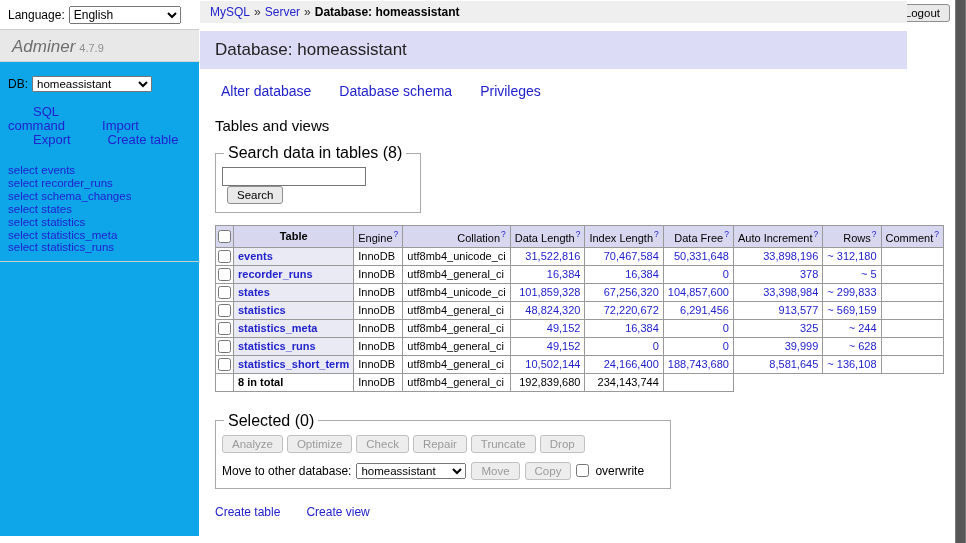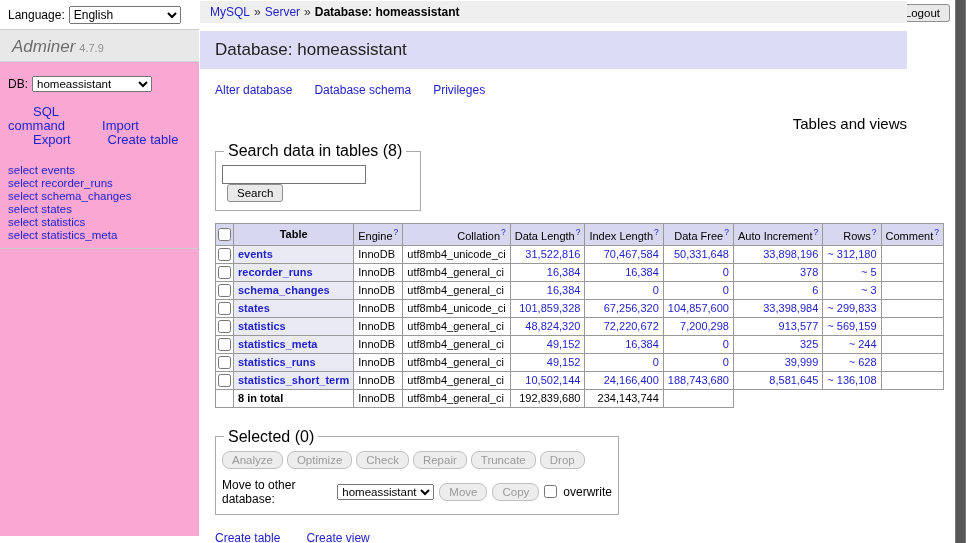--- a/index.html
+++ b/index.html
@@ -13,21 +13,21 @@
     overflow:hidden;
   }
   a { color:var(--link,#2222cc); text-decoration:none; cursor:pointer; }
 
   
   .lang-row { position:absolute; top:6px; left:8px; font-size:12px; }
   .lang-row select { width:112px; font-size:12px; margin-left:4px; }
   .logout-btn { position:absolute; top:4px; right:16px; }
 
   
-  .sidebar { position:absolute; left:0; top:29px; width:199px; bottom:7px; background:#f9a8d4; }
+  .sidebar { position:absolute; left:0; top:29px; width:199px; bottom:7px; background:#0ea5e9; }
   .logo-block {
     background:var(--logo-bg,#e8e8e8);
     border-top:1px solid #ccc; border-bottom:1px solid #d5d5d5;
     height:33px; line-height:33px; padding-left:12px;
   }
   .logo-name { font-style:italic; font-size:17px; color:#6e6e6e; }
   .logo-version { font-size:11px; color:#909090; margin-left:4px; }
   .db-row { margin:14px 0 0 8px; }
   .db-row select { width:120px; font-size:11.5px; margin-left:4px; }
   .sidebar-actions { margin:13px 0 0 8px; }
@@ -46,56 +46,56 @@
   }
   .bc-sep { color:#333; margin:0 4px; }
   .bc-current { font-weight:bold; color:#000; }
   .page-title {
     margin-top:8px; height:38px; line-height:38px;
     background:var(--title-bar-bg,#dcdcf6);
     padding-left:15px; font-size:17px; font-weight:normal; color:#222;
   }
   .content { padding-left:15px; }
   .db-actions { margin-top:14px; }
-  .db-actions a { margin-right:22px; font-size:12px; }
-  h3 { font-size:15px; font-weight:normal; color:#000;text-align:right; }
+  .db-actions a { margin-right:22px; font-size:14px;margin-left:6px; }
+  h3 { font-size:15px; font-weight:normal; color:#000; }
   .h-tables { margin-top:18px; }
 
   fieldset { border:1px solid #aaa; padding:5px 6px 8px; }
   legend { padding:0 4px; margin-left:2px; font-size:16px; color:#000; }
   .search-fieldset { width:206px; margin-top:10px; }
   .search-input {
     width:144px; height:19px; border:1px solid #767676;
     padding:1px 3px; font:11.5px "Liberation Sans",sans-serif; vertical-align:middle;
   }
   button {
     font:11.5px "Liberation Sans",sans-serif;
     padding:2px 9px; background:#e9e9e9;
     border:1px solid #8f8f8f; border-radius:3px; color:#000; cursor:pointer;
     vertical-align:middle;
   }
-  button:disabled { color:#9a9a9a; border-color:#c0c0c0; background:#ededed; cursor:default;border-radius:8px; }
+  button:disabled { color:#9a9a9a; border-color:#c0c0c0; background:#ededed; cursor:default; }
   .search-btn { margin-left:5px; }
 
   
   table { border-collapse:collapse; margin-top:12px; table-layout:fixed; font-size:11px; }
   th,td { border:1px solid #999; padding:2px 4px; line-height:13px; white-space:nowrap; overflow:hidden; }
   thead th, thead td { background:var(--table-header-bg,#d7d7f0); font-weight:normal; text-align:right; }
   thead th.name-col { font-weight:bold; text-align:center; }
   tbody th { background:var(--row-header-bg,#eaeaf4); text-align:left; font-weight:normal; }
   tbody th a { font-weight:bold;margin-top:24px; }
   td.num { text-align:right; }
   td.plain { color:#000; }
   .check-cell { text-align:center; padding:0 2px; }
   .check-cell input { vertical-align:middle; }
   tr.total-row th { background:#fff; font-weight:bold; }
   sup.help { font-size:8.5px; color:var(--link,#2222cc); margin-left:1px; }
 
   
-  .selected-fieldset { width:404px; margin-top:20px; }
+  .selected-fieldset { width:456px; margin-top:20px; }
   .btn-row button { margin-right:4px; }
   .move-row { margin-top:9px; display:flex; align-items:center; gap:5px; font-size:12px; }
   .move-row select { width:110px; font-size:11.5px; }
   .move-row label { margin-left:1px;text-align:center; }
 
   .links-row { margin-top:16px; }
   .links-row a { margin-right:26px; font-size:12px; }
 
   
   .scrollbar { position:absolute; right:0; top:0; width:11px; height:543px; background:#7a7a7a; }
@@ -121,20 +121,21 @@
       <div class="action-row"><a href="#">SQL command</a><a href="#">Import</a></div>
       <div class="action-row"><a href="#">Export</a><a href="#">Create table</a></div>
     </div>
   <div class="table-links">
       <a href="#">select events</a>
       <a href="#">select recorder_runs</a>
       <a href="#">select schema_changes</a>
       <a href="#">select states</a>
       <a href="#">select statistics</a>
       <a href="#">select statistics_meta</a>
+      <a href="#">select statistics_runs</a>
     </div>
   <div class="sidebar-rule"></div>
 </aside>
 
 <main class="main">
   <div class="breadcrumb"><a href="#">MySQL</a><span class="bc-sep">»</span><a href="#">Server</a><span class="bc-sep">»</span><span class="bc-current">Database: homeassistant</span></div>
   <h2 class="page-title">Database: homeassistant</h2>
 
   <div class="content">
     <div class="db-actions"><a href="#">Alter database</a><a href="#">Database schema</a><a href="#">Privileges</a></div>
@@ -194,50 +195,38 @@
             <td class="plain">utf8mb4_general_ci</td>
             <td class="num"><a href="#">16,384</a></td>
             <td class="num"><a href="#">16,384</a></td>
             <td class="num"><a href="#">0</a></td>
             <td class="num"><a href="#">378</a></td>
             <td class="num"><a href="#">~ 5</a></td>
             <td class="plain"></td>
           </tr>
           <tr>
             <td class="check-cell"><input type="checkbox" style=""></td>
-            <th><a href="#">schema_changes</a></th>
-            <td class="plain">InnoDB</td>
-            <td class="plain">utf8mb4_general_ci</td>
-            <td class="num"><a href="#">16,384</a></td>
-            <td class="num"><a href="#">0</a></td>
-            <td class="num"><a href="#">0</a></td>
-            <td class="num"><a href="#">6</a></td>
-            <td class="num"><a href="#">~ 3</a></td>
-            <td class="plain"></td>
-          </tr>
-          <tr>
-            <td class="check-cell"><input type="checkbox" style=""></td>
             <th><a href="#">states</a></th>
             <td class="plain">InnoDB</td>
             <td class="plain">utf8mb4_unicode_ci</td>
             <td class="num"><a href="#">101,859,328</a></td>
             <td class="num"><a href="#">67,256,320</a></td>
             <td class="num"><a href="#">104,857,600</a></td>
             <td class="num"><a href="#">33,398,984</a></td>
             <td class="num"><a href="#">~ 299,833</a></td>
             <td class="plain"></td>
           </tr>
           <tr>
             <td class="check-cell"><input type="checkbox" style=""></td>
             <th><a href="#">statistics</a></th>
             <td class="plain">InnoDB</td>
             <td class="plain">utf8mb4_general_ci</td>
             <td class="num"><a href="#">48,824,320</a></td>
             <td class="num"><a href="#">72,220,672</a></td>
-            <td class="num"><a href="#">7,200,298</a></td>
+            <td class="num"><a href="#">6,291,456</a></td>
             <td class="num"><a href="#">913,577</a></td>
             <td class="num"><a href="#">~ 569,159</a></td>
             <td class="plain"></td>
           </tr>
           <tr>
             <td class="check-cell"><input type="checkbox" style=""></td>
             <th><a href="#">statistics_meta</a></th>
             <td class="plain">InnoDB</td>
             <td class="plain">utf8mb4_general_ci</td>
             <td class="num"><a href="#">49,152</a></td>

